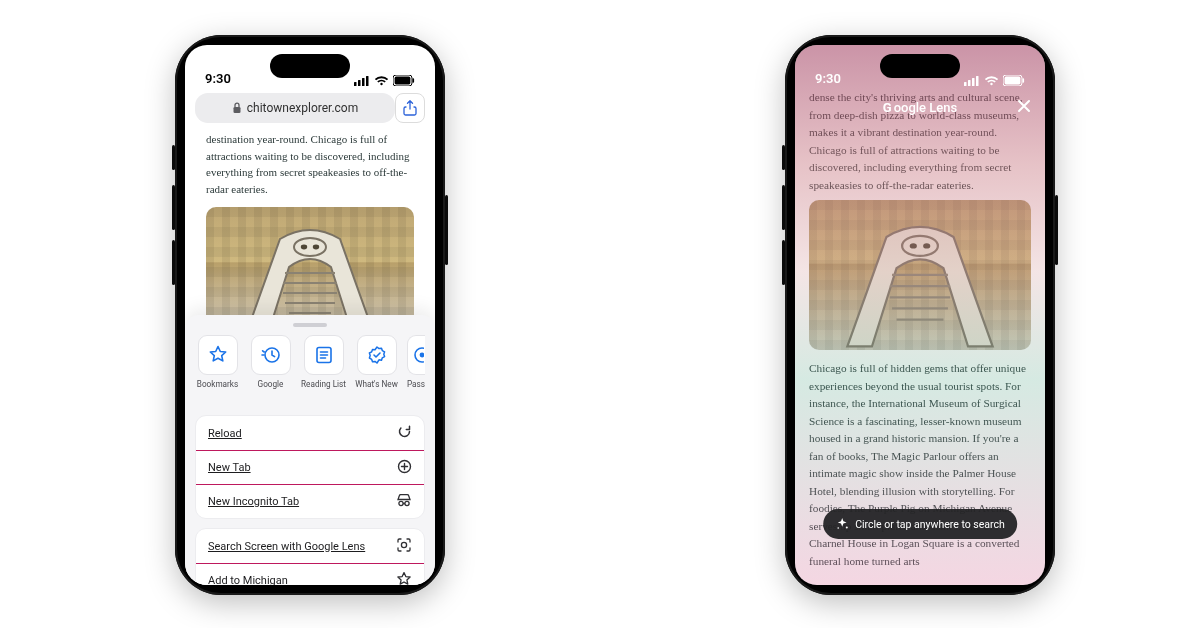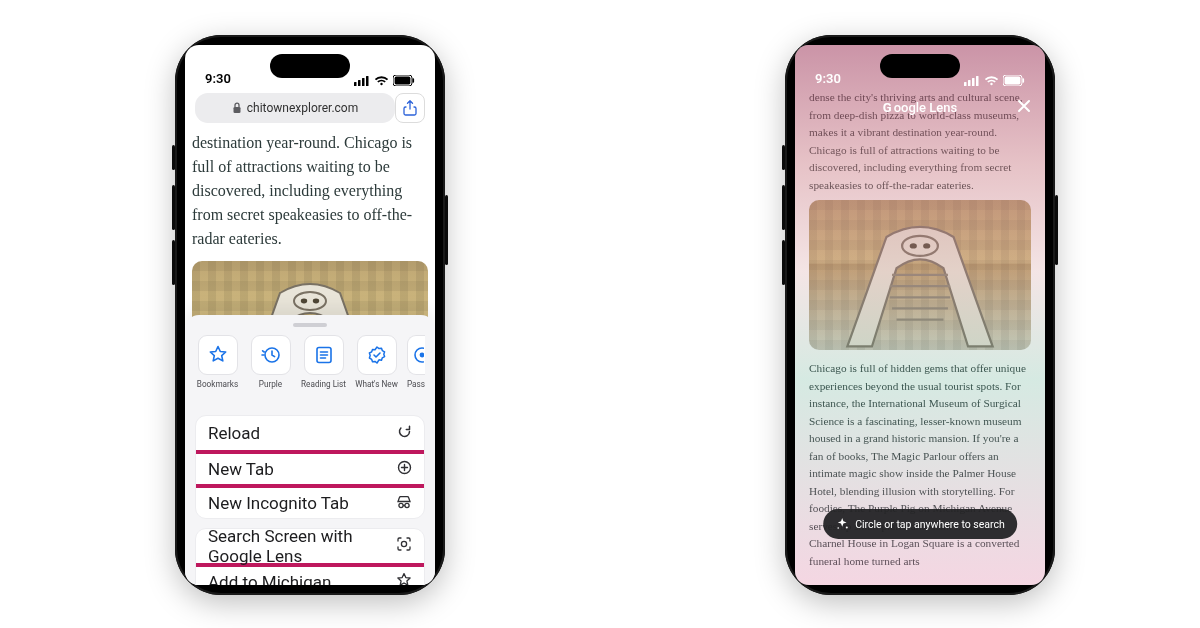--- a/index.html
+++ b/index.html
@@ -28,21 +28,21 @@
     position: absolute; background: #0b0b0b; border-radius: 2px;
   }
   .sb1 { left: -3px; top: 110px; width: 3px; height: 25px; }
   .sb2 { left: -3px; top: 150px; width: 3px; height: 45px; }
   .sb3 { left: -3px; top: 205px; width: 3px; height: 45px; }
   .sb4 { right: -3px; top: 160px; width: 3px; height: 70px; }
 
   .screen {
     width: 100%; height: 100%;
     background: #fff;
-    border-radius: 14px;
+    border-radius: 22px;
     overflow: hidden;
     position: relative;
   }
   .island {
     position: absolute; top: 9px; left: 50%; transform: translateX(-50%);
     width: 80px; height: 24px; background: #000; border-radius: 14px; z-index: 50;
   }
 
   
   .status {
@@ -59,22 +59,22 @@
     flex: 1; background: #ececee; border-radius: 13px; height: 30px;
     display: flex; align-items: center; justify-content: center; gap: 5px;
     font-size: 12px; color: #313131;
   }
   .share-ic {
     width: 30px; height: 30px; border: 1px solid #dcdcdc; border-radius: 8px;
     display: flex; align-items: center; justify-content: center;
   }
 
   .article {
-    padding: 0 7px; font-family: Georgia, serif;
-    font-size: 16px; line-height: 1.5; color: #2c3a3a;
+    padding: 0 21px; font-family: Georgia, serif;
+    font-size: 11px; line-height: 1.5; color: #2c3a3a;
   }
   .photo {
     margin-top: 10px; height: 130px; border-radius: 10px; overflow: hidden;
     background: linear-gradient(180deg,#bfa774 0%, #cfb97f 42%, #b9a06a 43%, #d8d2c4 100%);
     position: relative;
   }
   .bldg {
     position: absolute; inset: 0;
     background:
       repeating-linear-gradient(90deg, rgba(0,0,0,.12) 0 8px, rgba(255,255,255,0) 8px 16px),
@@ -104,23 +104,23 @@
     background: #fff; border: 1px solid #e3e3e7; border-radius: 9px;
     display: flex; align-items: center; justify-content: center;
     color: #1a73e8;
   }
   .card {
     background: #fff; border: 1px solid #ececef; border-radius: 11px;
     margin-bottom: 9px; overflow: hidden;
   }
   .row {
     display: flex; align-items: center; justify-content: space-between;
-    height: 34px; padding: 0 12px; font-size: 17px; color: #1d1d1f;
-  }
-  .row + .row { border-top: 4px solid #be185d; }
+    height: 34px; padding: 0 12px; font-size: 11px; color: #1d1d1f; text-decoration: underline;
+  }
+  .row + .row { border-top: 1px solid #be185d; }
   .row .ic { color: #303034; }
 
   
   .p2bg {
     position: absolute; inset: 0;
     background: linear-gradient(180deg,
       rgba(160,60,95,.55) 0%,
       rgba(200,120,130,.45) 22%,
       rgba(210,150,150,.25) 42%,
       rgba(90,170,140,.25) 62%,
@@ -229,21 +229,21 @@
               </div>
             <span>Bookmarks</span>
           </div>
           <div class="tile">
             <div class="tile-ic">
                 <svg width="20" height="20">
                   <circle cx="11" cy="10" r="7" fill="none" stroke="#1a73e8" stroke-width="1.6"></circle>
                   <path d="M11 6v4l2.6 1.6M3 10H1m2.2-3L1.6 5.8" fill="none" stroke="#1a73e8" stroke-width="1.6" stroke-linecap="round"></path>
                 </svg>
               </div>
-            <span>Purple</span>
+            <span>Google</span>
           </div>
           <div class="tile">
             <div class="tile-ic">
                 <svg width="20" height="20">
                   <rect x="3" y="2.5" width="14" height="15" rx="2" fill="none" stroke="#1a73e8" stroke-width="1.6"></rect>
                   <path d="M6.5 7h7M6.5 10h7M6.5 13h5" stroke="#1a73e8" stroke-width="1.6" stroke-linecap="round"></path>
                 </svg>
               </div>
             <span>Reading List</span>
           </div>

